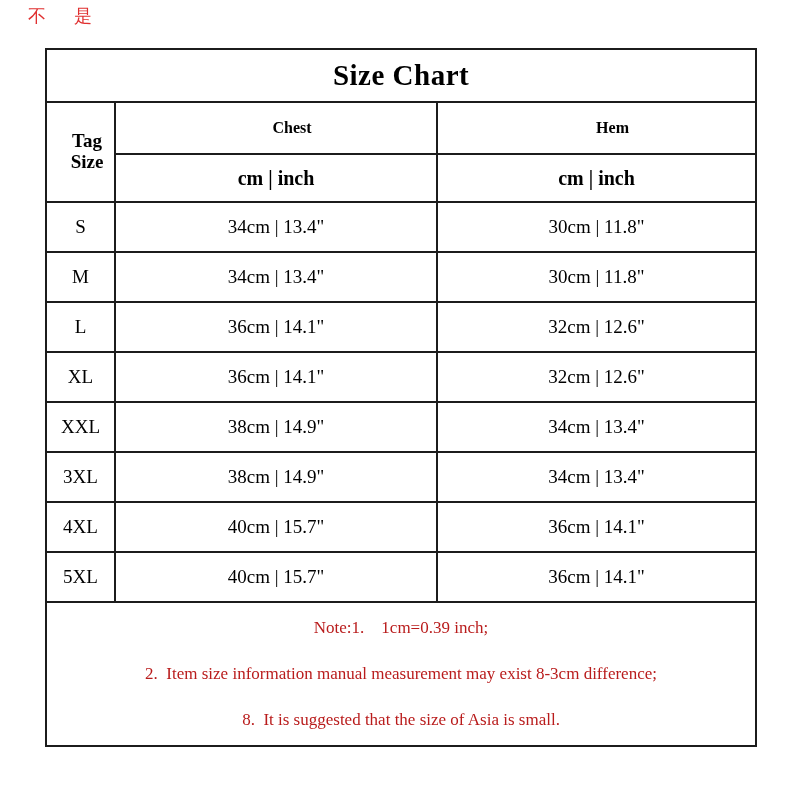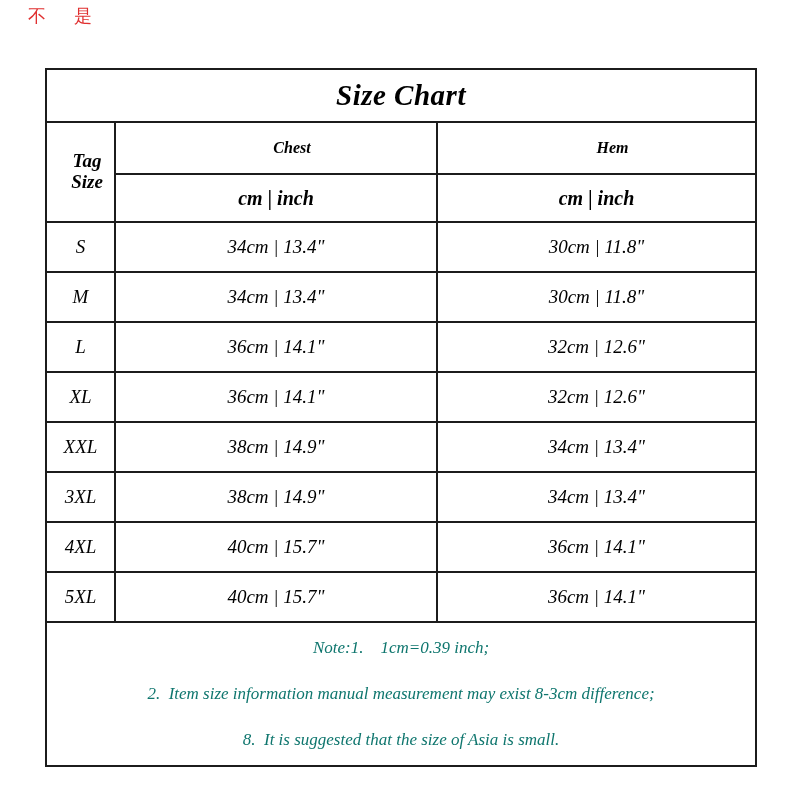--- a/index.html
+++ b/index.html
@@ -26,25 +26,24 @@
     display: flex;
     column-gap: 28px;
     color: #e03030;
     font-size: 18px;
     line-height: 22px;
     font-family: "Liberation Serif", serif;
   }
   table.size-table {
     position: absolute;
     left: 45px;
-    top: 68px;
+    top: 48px;
     width: 710px;
     border-collapse: collapse;
     table-layout: fixed;
-    font-style: italic;
   }
   table.size-table td {
     border: 2px solid #1c1c1c;
     text-align: center;
     vertical-align: middle;
     overflow: hidden;
   }
   .title-cell {
     height: 49px;
     font-size: 29px;
@@ -73,21 +72,21 @@
   }
   .data-row td {
     height: 46px;
     font-size: 19px;
     font-weight: normal;
   }
   .notes-cell {
     height: 136px;
     text-align: left;
     vertical-align: middle;
-    color: #0f766e;
+    color: #b91c1c;
     font-size: 17px;
     padding: 2px 6px 2px 6px;
   }
   .notes-cell p {
     margin: 0;
     line-height: 46px;
     white-space: pre-wrap;
   }
 </style>
 </head>

